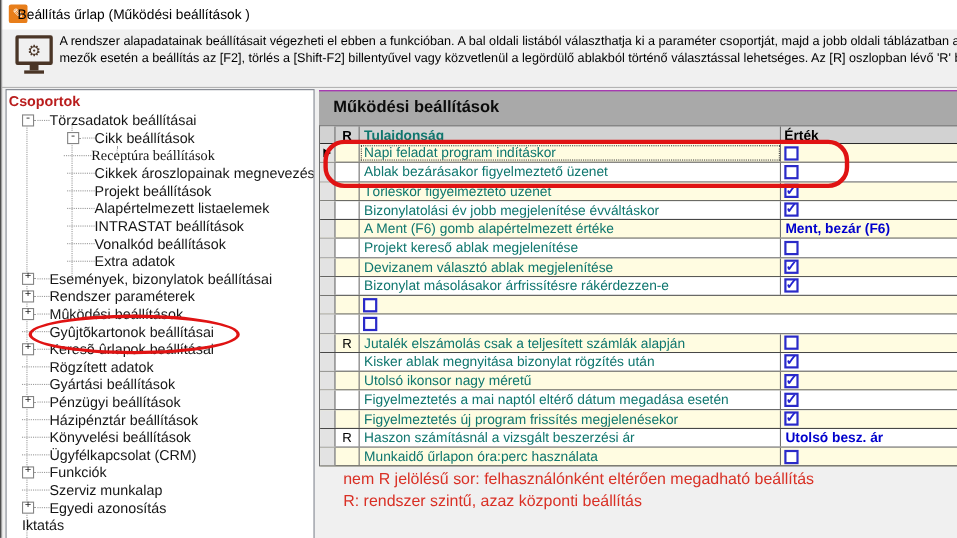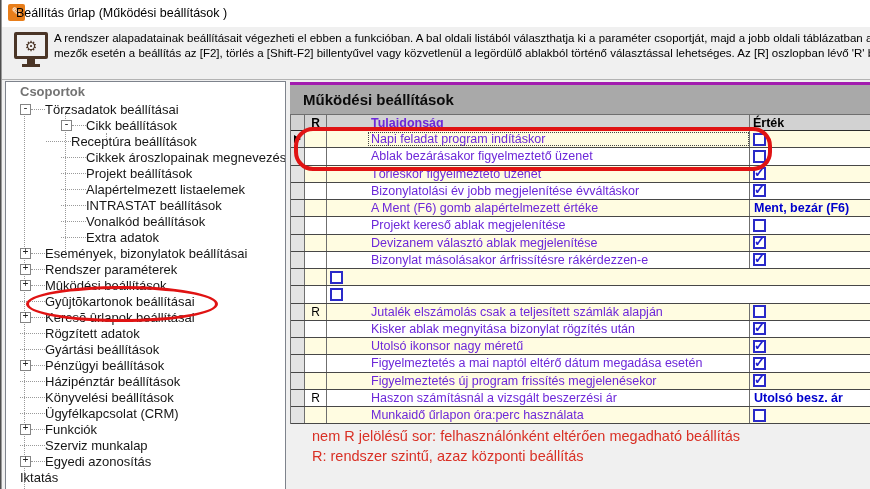--- a/index.html
+++ b/index.html
@@ -20,44 +20,44 @@
   .monitor{width:28px;height:21px;border:3px solid #4a3526;border-radius:2px;display:flex;align-items:center;justify-content:center;
            color:#4a3526;font-size:14px;background:#f0f0f0;}
   .stand{width:8px;height:5px;background:#4a3526;margin:0 auto;}
   .base{width:18px;height:3px;background:#4a3526;margin:0 auto;}
   .info-text{position:absolute;left:52px;top:4px;width:820px;font-size:11.5px;line-height:15px;color:#000;
              white-space:nowrap;overflow:hidden;}
 
   
   .groups-panel{position:absolute;left:5px;top:81px;width:281px;height:420px;background:#ffffff;
                 border:1px solid #7e838c;box-sizing:border-box;overflow:hidden;}
-  .groups-header{position:absolute;left:14px;top:2px;font-size:13px;font-weight:bold;color:#737373;}
+  .groups-header{position:absolute;left:2px;top:2px;font-size:13px;font-weight:bold;color:#b91c1c;}
   .tree{position:absolute;left:0;top:19px;right:0;}
   .tree-item{height:16px;display:flex;align-items:center;white-space:nowrap;font-size:13px;color:#161616;}
-  .lvl0{padding-left:14px;} .lvl1{padding-left:55px;} .lvl2{padding-left:40px;}
+  .lvl0{padding-left:14px;} .lvl1{padding-left:55px;} .lvl2{padding-left:52px;font-family:Liberation Serif, serif;}
   .expander{flex:none;width:9px;height:9px;box-sizing:content-box;border:1px solid #848484;background:#fff;
             font-size:10px;line-height:8px;text-align:center;color:#222;font-family:"Liberation Mono",monospace;}
   .stub{flex:none;width:14px;height:0;border-top:1px dotted #9a9a9a;}
   .stub.wide{width:25px;}
   .tree-rail{position:absolute;width:0;border-left:1px dotted #9a9a9a;}
   .rail-a{left:18px;top:30px;height:381px;}
   .rail-b{left:59px;top:32px;height:139px;}
   .rail-c{left:100px;top:51px;height:8px;}
 
   
   .panel-header{position:absolute;left:290px;top:82px;width:580px;height:41px;background:#a9a9a9;
-                border-top:3px solid #a21caf;box-sizing:border-box;}
+                border-top:1px solid #a21caf;box-sizing:border-box;}
   .panel-title{font-size:15px;font-weight:bold;color:#0b0b0b;line-height:29px;padding-left:13px;}
 
   .grid{position:absolute;left:290px;top:114px;width:585px;border-left:1px solid #6f6f6f;border-top:1px solid #6f6f6f;
         box-sizing:border-box;font-size:12.5px;}
   .c{border-right:1px solid #6f6f6f;box-sizing:border-box;height:100%;}
   .c-gut{width:14px;background:#e3e3e3;display:flex;align-items:center;justify-content:center;flex:none;}
   .c-r{width:22px;display:flex;align-items:center;justify-content:center;flex:none;font-size:12px;color:#000;}
-  .c-prop{width:383px;flex:none;display:flex;align-items:center;padding-left:4px;overflow:hidden;white-space:nowrap;color:#6d28d9;margin-left:40px;}
+  .c-prop{width:383px;flex:none;display:flex;align-items:center;padding-left:4px;overflow:hidden;white-space:nowrap;color:#0f766e;}
   .c-val{flex:1;display:flex;align-items:center;border-right:none;}
   .g-header{display:flex;height:15px;background:#d2d2d2;border-bottom:1px solid #2b2b2b;font-weight:bold;color:#000;}
   .g-header .c-gut{background:#d2d2d2;}
   .g-header .c-prop{font-size:12.5px;}
   .g-header .c-val{padding-left:3px;font-size:12.5px;}
   .g-row{display:flex;height:17.25px;border-bottom:1px solid #474747;background:#ffffff;box-sizing:border-box;}
   .g-rows .g-row:nth-child(odd){background:#fffce1;}
   .g-row.selected .c-prop{outline:1px dotted #444;outline-offset:-2px;}
   .row-arrow{width:0;height:0;border-left:7px solid #000;border-top:4px solid transparent;border-bottom:4px solid transparent;}
   .cb{flex:none;width:13px;height:13px;box-sizing:border-box;border:2px solid #2a2ac8;background:#fff;margin-left:3px;position:relative;}

